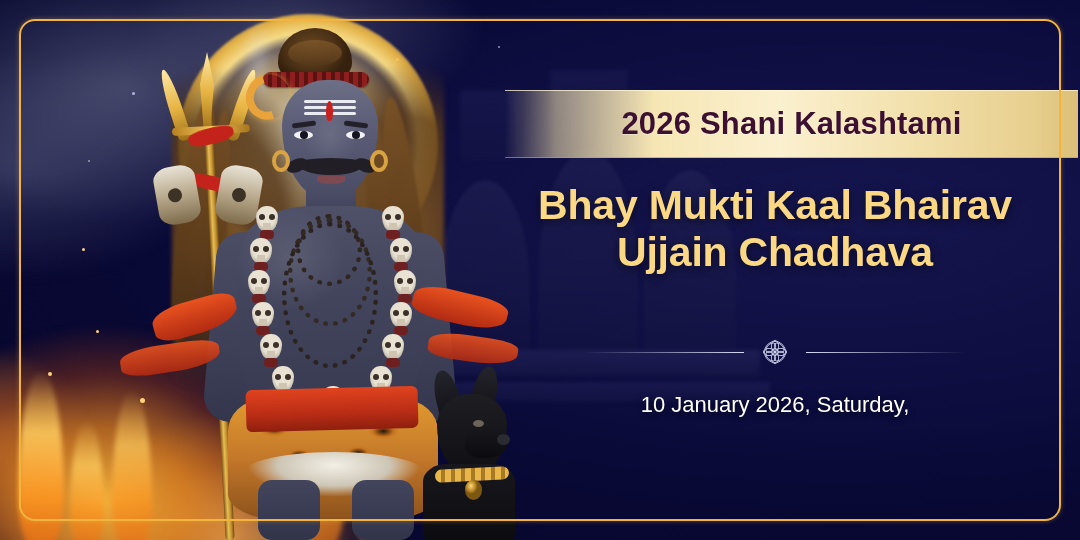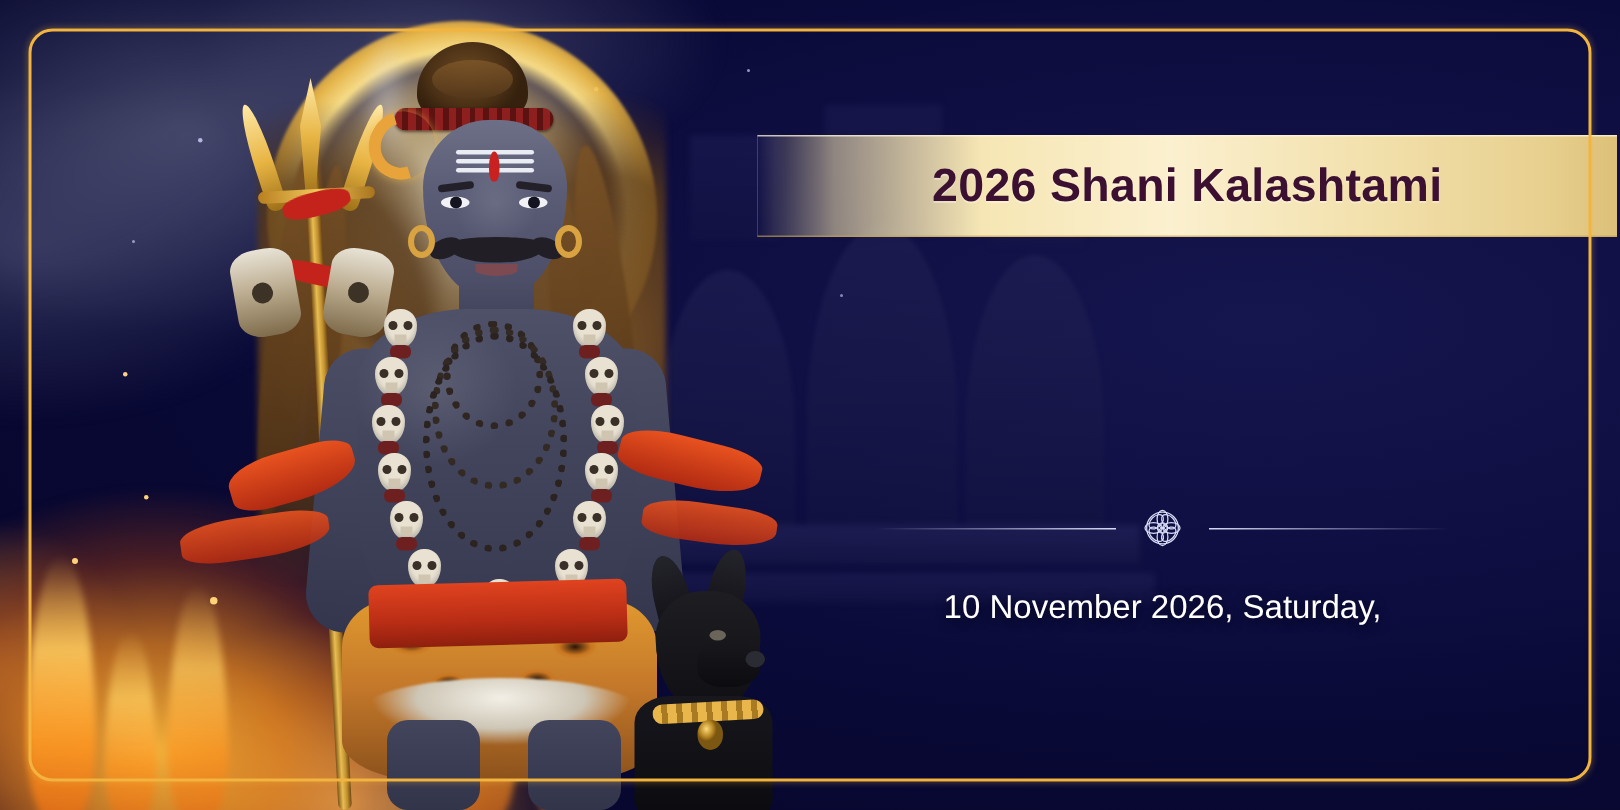--- a/index.html
+++ b/index.html
@@ -409,20 +409,24 @@
       <div class="dog-bell"></div>
     </div>
   </div>
 
   <div class="content">
 
     <div class="gold-banner">
       <span class="t">2026 Shani Kalashtami</span>
     </div>
 
+    <div class="title">
+      <div>Bhay Mukti Kaal Bhairav</div>
+      <div>Ujjain Chadhava</div>
+    </div>
 
     <div class="divider">
       <span class="ln left"></span>
       <span class="orn">
         <svg viewBox="0 0 40 40" width="32" height="32" aria-hidden="true">
           <g fill="none" stroke="#d8dcf6" stroke-width="1.05">
             <circle cx="20" cy="20" r="13.2"></circle>
             <circle cx="20" cy="20" r="4.3"></circle>
             <ellipse cx="20" cy="12.6" rx="4.5" ry="7.2"></ellipse>
             <ellipse cx="20" cy="27.4" rx="4.5" ry="7.2"></ellipse>
@@ -432,18 +436,18 @@
             <ellipse cx="25.2" cy="14.8" rx="7.2" ry="4.5" transform="rotate(45 25.2 14.8)"></ellipse>
             <ellipse cx="14.8" cy="25.2" rx="7.2" ry="4.5" transform="rotate(45 14.8 25.2)"></ellipse>
             <ellipse cx="25.2" cy="25.2" rx="4.5" ry="7.2" transform="rotate(45 25.2 25.2)"></ellipse>
           </g>
         </svg>
       </span>
       <span class="ln right"></span>
     </div>
 
     <div class="date">
-      <div>10 November 2026, Saturday,</div>
+      <div>10 January 2026, Saturday,</div>
     </div>
   </div>
 
   <div class="frame"></div>
 </div>
 
 </body></html>

